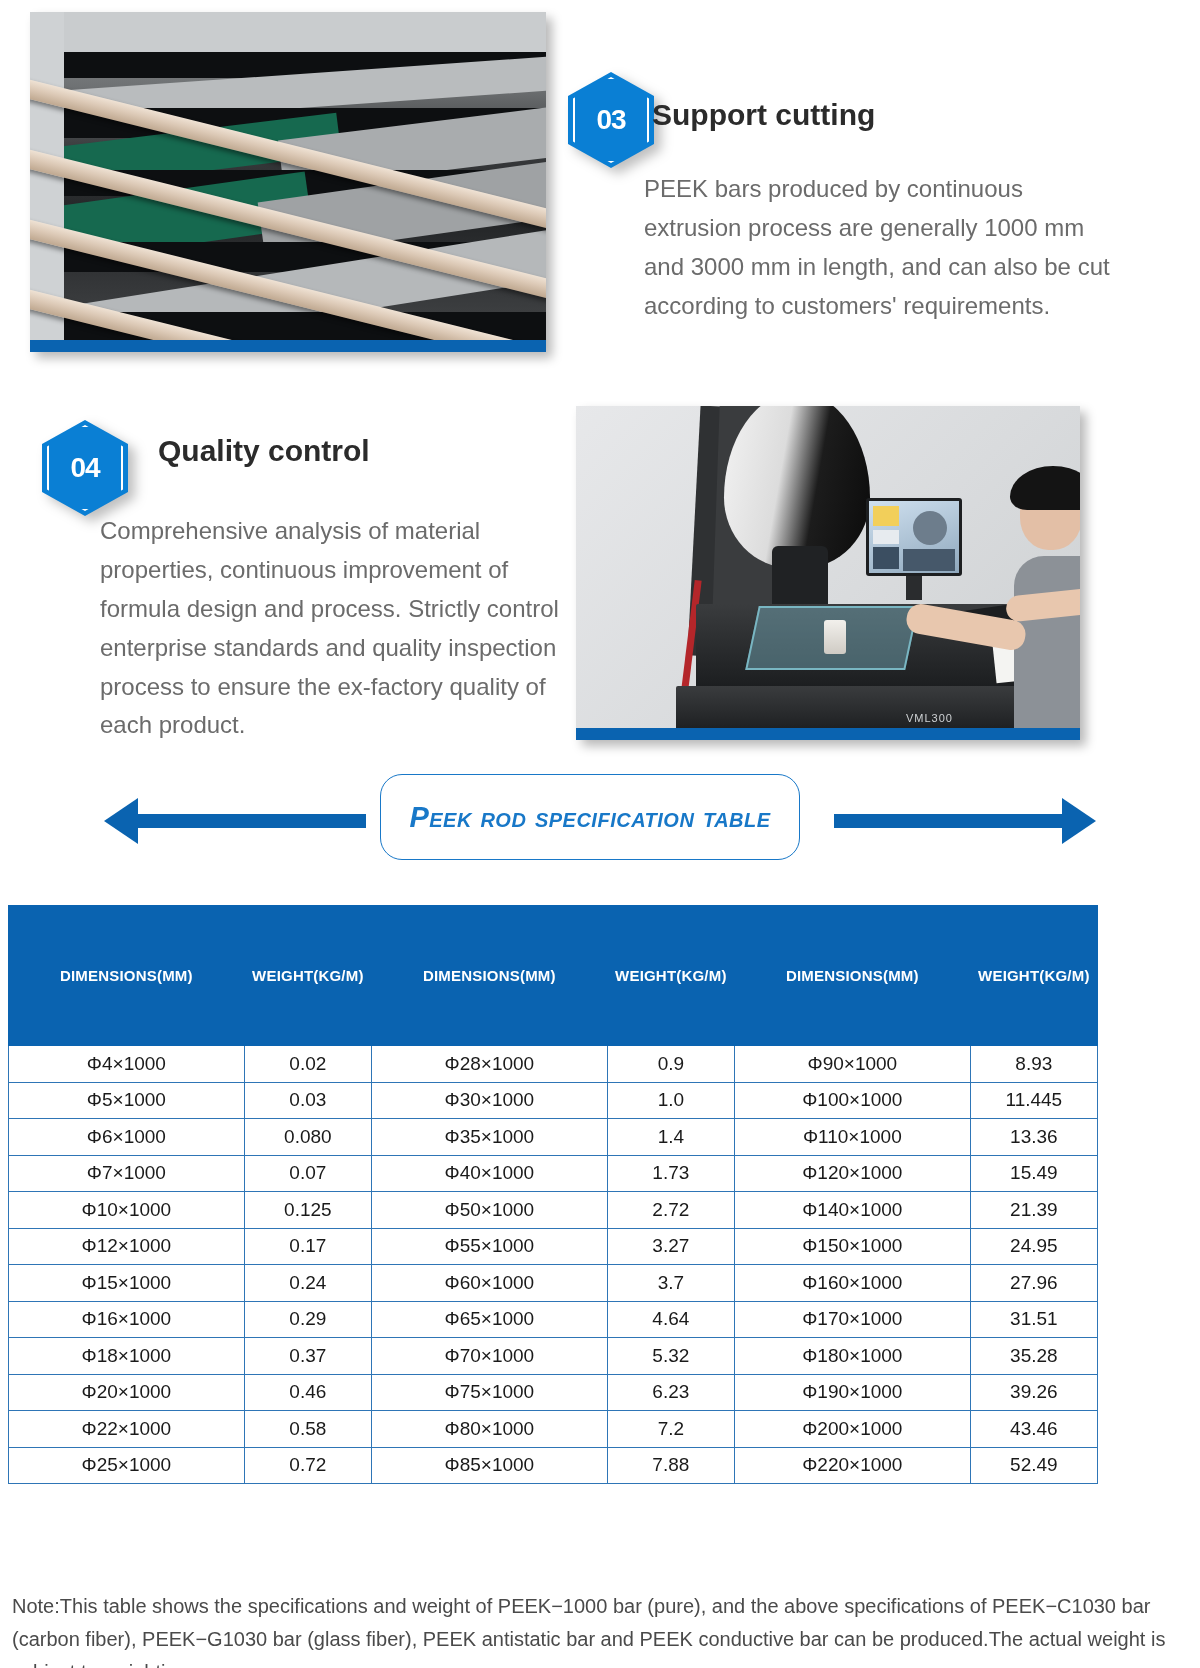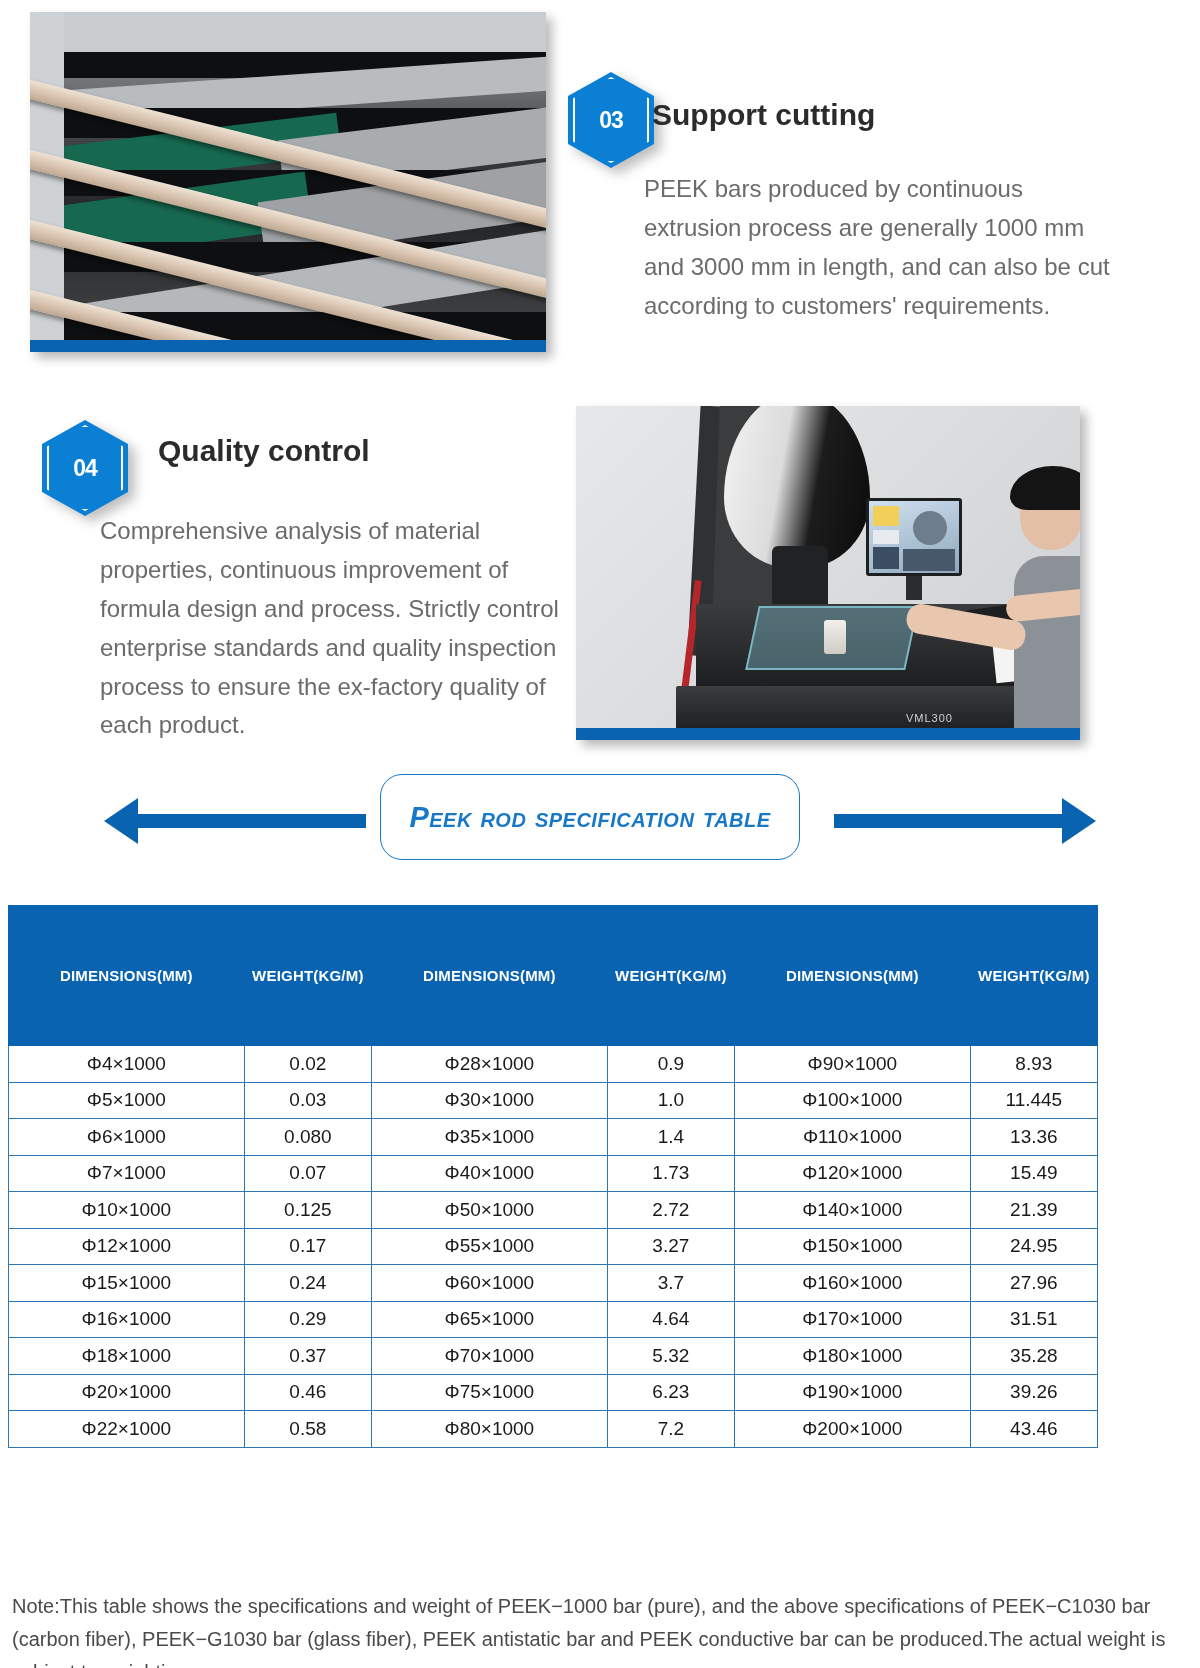--- a/index.html
+++ b/index.html
@@ -78,21 +78,21 @@
     position:absolute; inset:0; background:#0a7fd4;
     clip-path: polygon(50% 0%, 100% 25%, 100% 75%, 50% 100%, 0% 75%, 0% 25%);
   }
   .hex-inner {
     position:absolute; left:5px; top:5px; right:5px; bottom:5px;
     border:2px solid #ffffff;
     clip-path: polygon(50% 0%, 100% 25%, 100% 75%, 50% 100%, 0% 75%, 0% 25%);
   }
   .hex-num {
     position:absolute; inset:0; display:flex; align-items:center; justify-content:center;
-    color:#ffffff; font-size:23px; font-weight:bold; letter-spacing:-1px;
+    color:#ffffff; font-size:28px; font-weight:bold; letter-spacing:-1px;
   }
   .step-title {
     position:absolute; color:#2b2b2b; font-size:30px; font-weight:bold;
     white-space:nowrap;
   }
   .step-body {
     position:absolute; color:#6b6b6b; font-size:24px; line-height:1.62;
   }
 
   
@@ -335,18 +335,26 @@
           <td>39.26</td>
         </tr>
         <tr>
           <td>Φ22×1000</td>
           <td>0.58</td>
           <td>Φ80×1000</td>
           <td>7.2</td>
           <td>Φ200×1000</td>
           <td>43.46</td>
         </tr>
+        <tr>
+          <td>Φ25×1000</td>
+          <td>0.72</td>
+          <td>Φ85×1000</td>
+          <td>7.88</td>
+          <td>Φ220×1000</td>
+          <td>52.49</td>
+        </tr>
       </tbody>
   </table>
 
   <div class="note">Note:This table shows the specifications and weight of PEEK−1000 bar (pure), and the above specifications of PEEK−C1030 bar (carbon fiber), PEEK−G1030 bar (glass fiber), PEEK antistatic bar and PEEK conductive bar can be produced.The actual weight is subject to weighting.</div>
 
 </div>
 
 </body></html>

